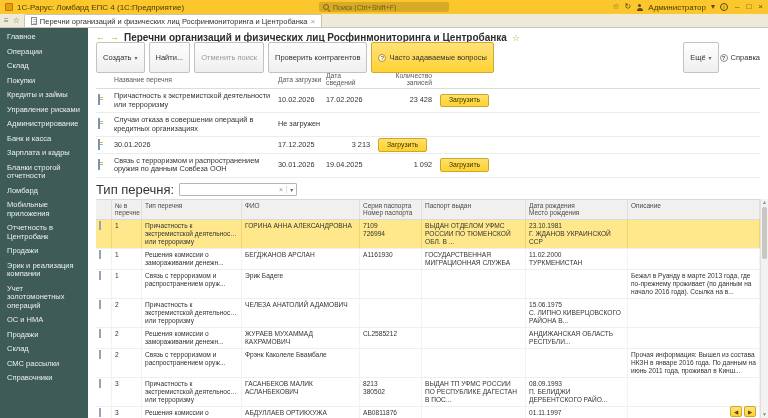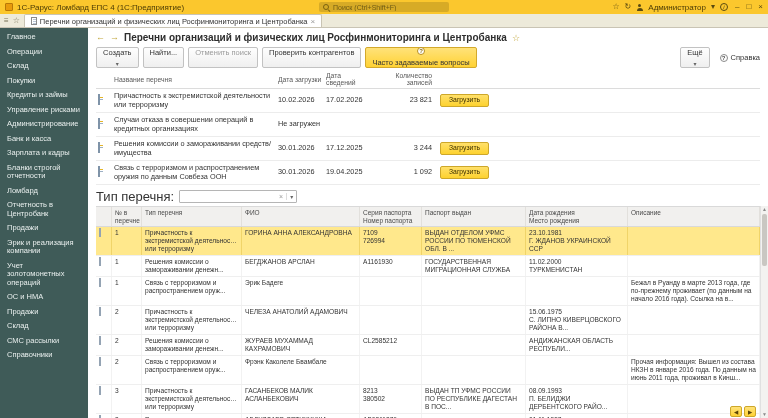--- a/index.html
+++ b/index.html
@@ -47,28 +47,28 @@
   .content{flex:1;display:flex;flex-direction:column;background:#fff;position:relative;overflow:hidden;min-width:0;}
 
   
   .page-header{display:flex;align-items:center;gap:5px;padding:3px 8px;height:19px;flex:0 0 auto;}
   .nav-arrow{font-size:9px;color:#c2a83e;line-height:1;}
   .page-title{font-size:10px;font-weight:bold;color:#2e2e2e;white-space:nowrap;overflow:hidden;margin:0;}
   .fav-star{font-size:9px;color:#c2a83e;}
 
   
   .toolbar{display:flex;align-items:center;gap:4px;padding:2px 8px;height:21px;flex:0 0 auto;}
-  .btn{height:21px;padding:0 6px;font-size:7.5px;color:#333;background:linear-gradient(#fefefe,#efefef);
-       border:1px solid #c2c2c2;border-radius:2px;display:inline-flex;align-items:center;gap:3px;white-space:nowrap;flex-direction:column;}
+  .btn{height:31px;padding:0 6px;font-size:7.5px;color:#333;background:linear-gradient(#fefefe,#efefef);
+       border:1px solid #c2c2c2;border-radius:2px;display:inline-flex;align-items:center;gap:3px;white-space:nowrap;}
   .btn .caret{font-size:6px;color:#666;}
   .btn.disabled{color:#9b9b9b;}
   .btn.faq{background:linear-gradient(#ffe27a,#ffd234);border-color:#d3a92c;justify-content:flex-end;}
   .q-circle{width:8px;height:8px;background:#fff;border:1px solid #b98f1d;border-radius:50%;font-size:6px;color:#8a6a10;
             display:flex;align-items:center;justify-content:center;font-weight:bold;}
-  .toolbar-right{margin-left:auto;display:flex;gap:10px;}
+  .toolbar-right{margin-left:auto;display:flex;gap:1px;}
   .help-link{display:flex;align-items:center;gap:3px;font-size:7.5px;color:#333;}
   .help-circle{width:8px;height:8px;border:1px solid #8a8a8a;border-radius:50%;font-size:6px;color:#555;
                display:flex;align-items:center;justify-content:center;font-weight:bold;}
 
   
   .lists{padding:2px 8px 2px 8px;flex:0 0 auto;}
   .lists-grid{display:grid;grid-template-columns:16px 164px 48px 48px 62px 58px;align-items:center;}
   .lists-head{border-bottom:1px solid #dcdcdc;}
   .lists-head div{font-size:6.8px;color:#5a5a5a;padding:2px 2px;}
   .lh-records{text-align:right;}
@@ -159,20 +159,21 @@
         <div class="sb-item">Операции</div>
         <div class="sb-item">Склад</div>
         <div class="sb-item">Покупки</div>
         <div class="sb-item">Кредиты и займы</div>
         <div class="sb-item">Управление рисками</div>
         <div class="sb-item">Администрирование</div>
         <div class="sb-item">Банк и касса</div>
         <div class="sb-item">Зарплата и кадры</div>
         <div class="sb-item">Бланки строгой отчетности</div>
         <div class="sb-item">Ломбард</div>
+        <div class="sb-item">Мобильные приложения</div>
         <div class="sb-item">Отчетность в Центробанк</div>
         <div class="sb-item">Продажи</div>
         <div class="sb-item">Эрик и реализация компании</div>
         <div class="sb-item">Учет золотомонетных операций</div>
         <div class="sb-item">ОС и НМА</div>
         <div class="sb-item">Продажи</div>
         <div class="sb-item">Склад</div>
         <div class="sb-item">СМС рассылки</div>
         <div class="sb-item">Справочники</div>
       </div>
@@ -224,37 +225,36 @@
           <div>Дата сведений</div>
           <div class="lh-records">Количество записей</div>
           <div></div>
         </div>
         <div id="lists-body">
             <div class="lists-grid lists-row">
               <div><span class="list-doc"></span></div>
               <div>Причастность к экстремистской деятельности или терроризму</div>
               <div>10.02.2026</div>
               <div>17.02.2026</div>
-              <div class="lr-records">23 821</div>
+              <div class="lr-records">23 428</div>
               <div class="lr-btn-cell"><span class="load-btn">Загрузить</span></div>
             </div>
             <div class="lists-grid lists-row">
               <div><span class="list-doc"></span></div>
               <div>Случаи отказа в совершении операций в кредитных организациях</div>
               <div>Не загружен</div>
               <div></div>
               <div class="lr-records"></div>
               <div class="lr-btn-cell"></div>
             </div>
             <div class="lists-grid lists-row">
               <div><span class="list-doc"></span></div>
-              <div>Решения комиссии о замораживании средств/имущества</div>
               <div>30.01.2026</div>
               <div>17.12.2025</div>
-              <div class="lr-records">3 244</div>
+              <div class="lr-records">3 213</div>
               <div class="lr-btn-cell"><span class="load-btn">Загрузить</span></div>
             </div>
             <div class="lists-grid lists-row">
               <div><span class="list-doc"></span></div>
               <div>Связь с терроризмом и распространением оружия по данным Совбеза ООН</div>
               <div>30.01.2026</div>
               <div>19.04.2025</div>
               <div class="lr-records">1 092</div>
               <div class="lr-btn-cell"><span class="load-btn">Загрузить</span></div>
             </div>

